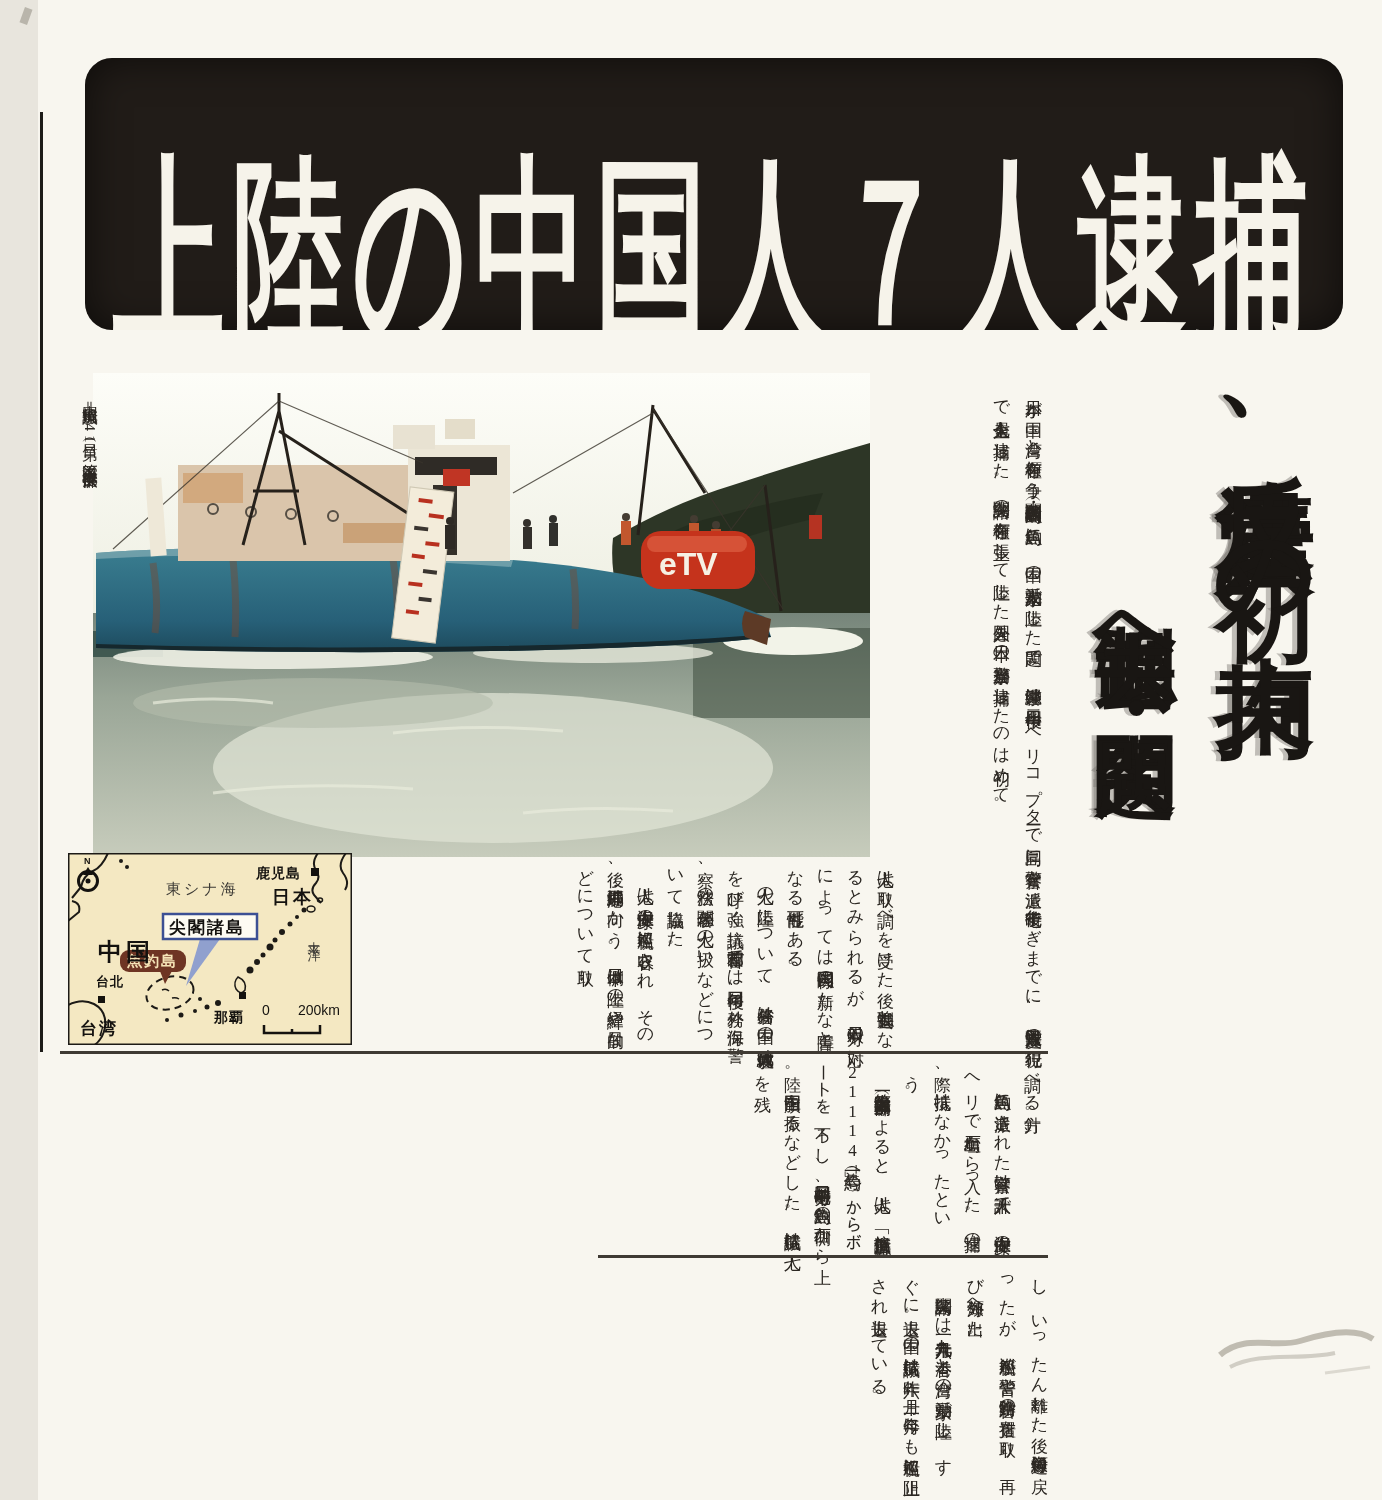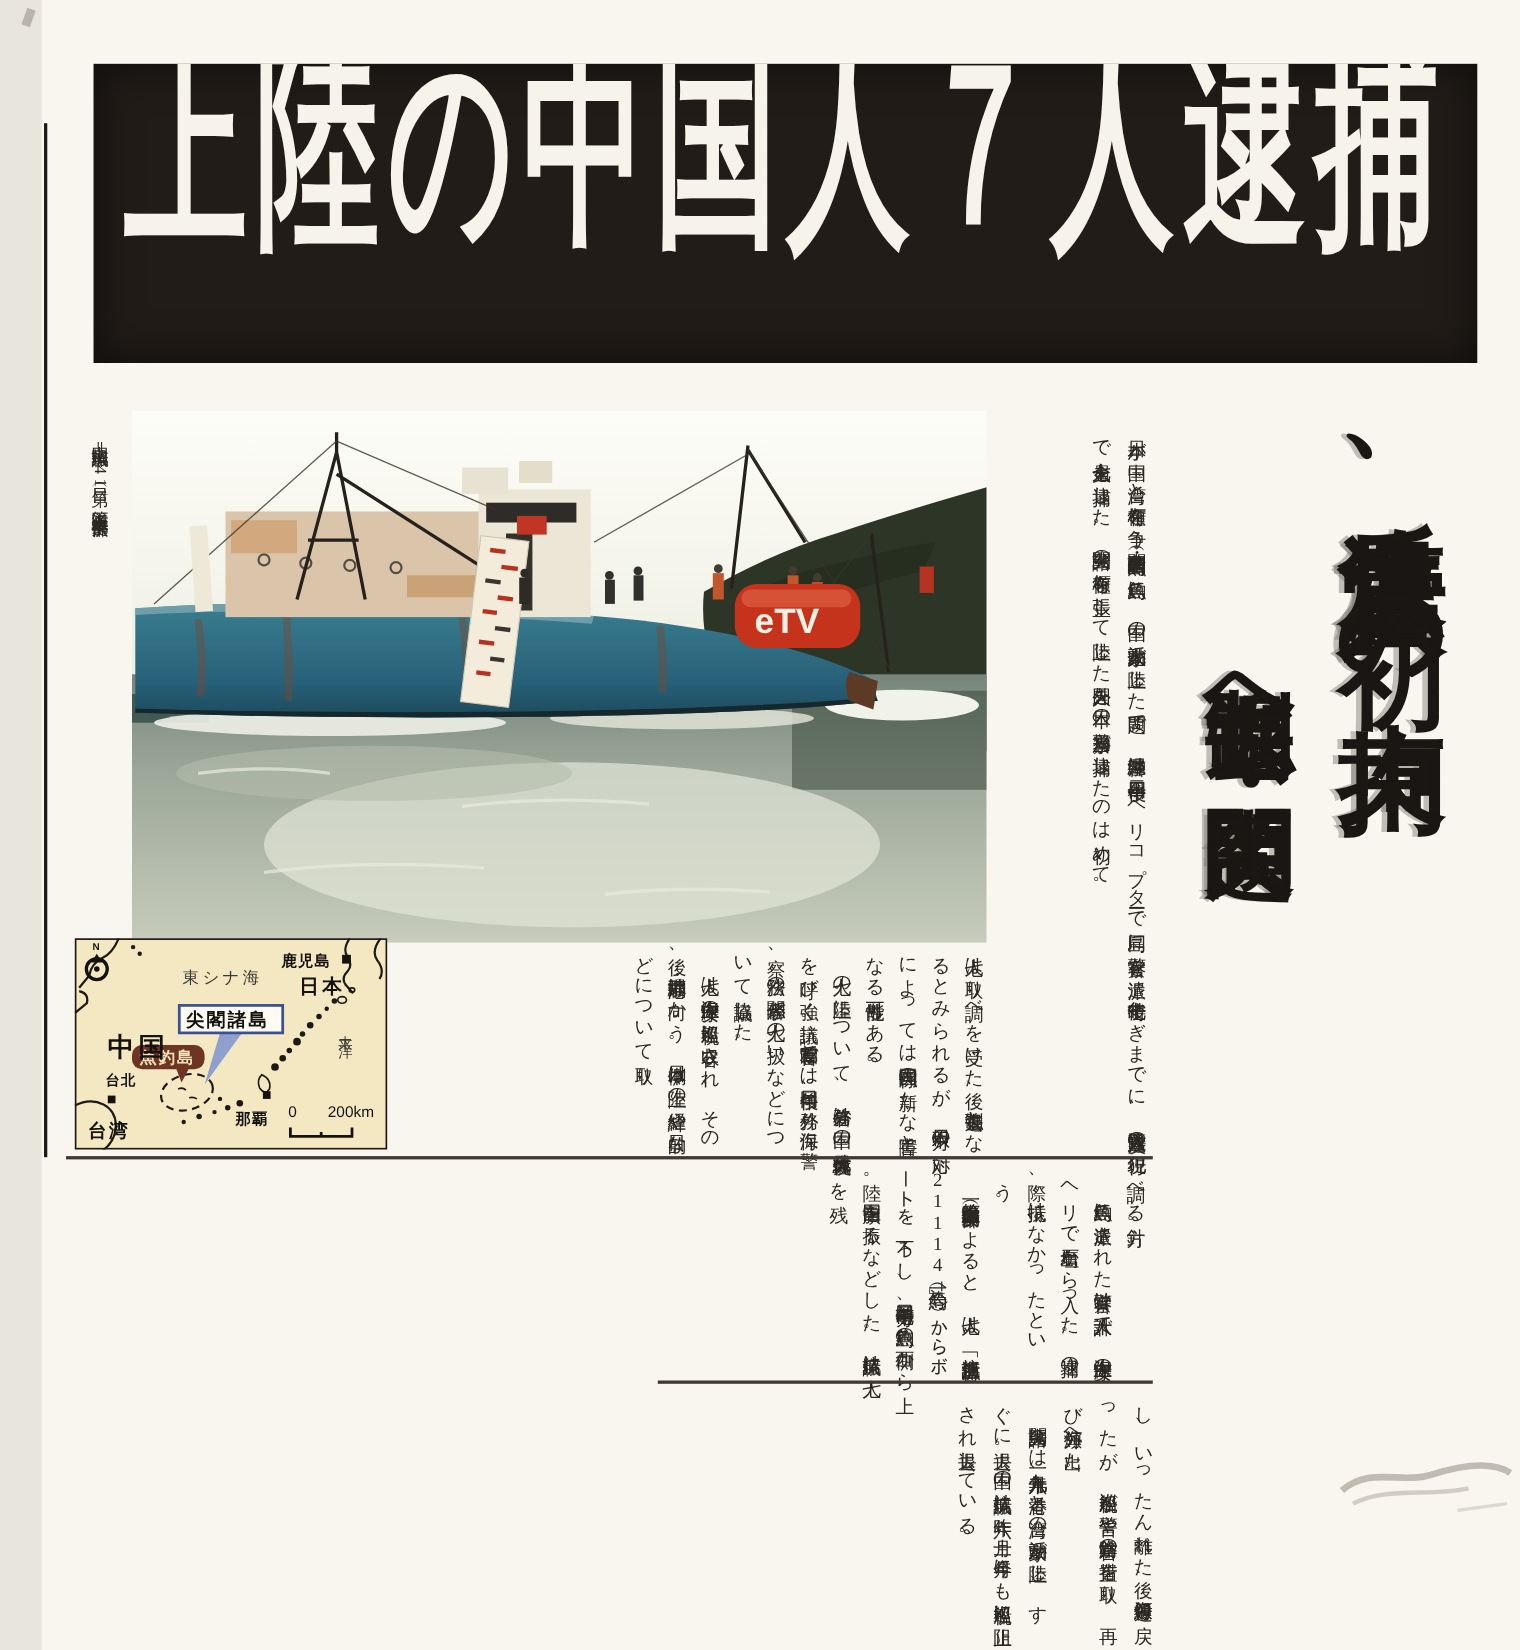--- a/index.html
+++ b/index.html
@@ -4,27 +4,27 @@
 <style>
   html,body{margin:0;padding:0;}
   body{width:1382px;height:1500px;background:#efede6;font-family:"Liberation Serif","DejaVu Serif",serif;}
   .page{position:relative;width:1382px;height:1500px;background:#f8f6ef;overflow:hidden;}
   .left-strip{position:absolute;left:0;top:0;width:38px;height:1500px;background:#e8e5dd;}
   .left-line{position:absolute;left:40px;top:112px;width:3px;height:940px;background:#1d1b18;}
   .speck{position:absolute;left:22px;top:8px;width:8px;height:16px;background:#b9b5ab;transform:rotate(20deg);}
 
   
   .banner{position:absolute;left:85px;top:58px;width:1258px;height:272px;background:#211c18;
-          display:flex;align-items:flex-start;justify-content:center;overflow:hidden;
-          box-shadow:inset 0 0 40px rgba(0,0,0,.6);}
+          display:flex;align-items:flex-end;justify-content:center;overflow:hidden;
+          box-shadow:inset 0 0 40px rgba(0,0,0,.6);border-radius:27px;}
   .banner-text{color:#f6f3ea;font-family:"Liberation Sans","DejaVu Sans",sans-serif;font-weight:900;
           font-size:112px;letter-spacing:8px;white-space:nowrap;transform:scaleY(1.8);}
 
   
-  .photo{position:absolute;left:120px;top:373px;width:777px;height:484px;}
+  .photo{position:absolute;left:93px;top:373px;width:777px;height:484px;}
   .caption{position:absolute;left:70px;top:393px;width:30px;height:410px;
            writing-mode:vertical-rl;text-orientation:mixed;font-size:15.5px;letter-spacing:1px;color:#2b2722;}
 
   
   .vhead{position:absolute;writing-mode:vertical-rl;text-orientation:upright;
          font-family:"Liberation Sans","DejaVu Sans",sans-serif;font-weight:900;color:#191613;
          text-shadow:-5px 0 0 rgba(125,120,115,.45);white-space:nowrap;}
   .headline-main{left:1196px;top:416px;width:142px;height:950px;font-size:100px;letter-spacing:-6px;line-height:142px;}
   .headline-sub{left:1084px;top:556px;width:104px;height:870px;font-size:82px;letter-spacing:3px;line-height:104px;}
 

